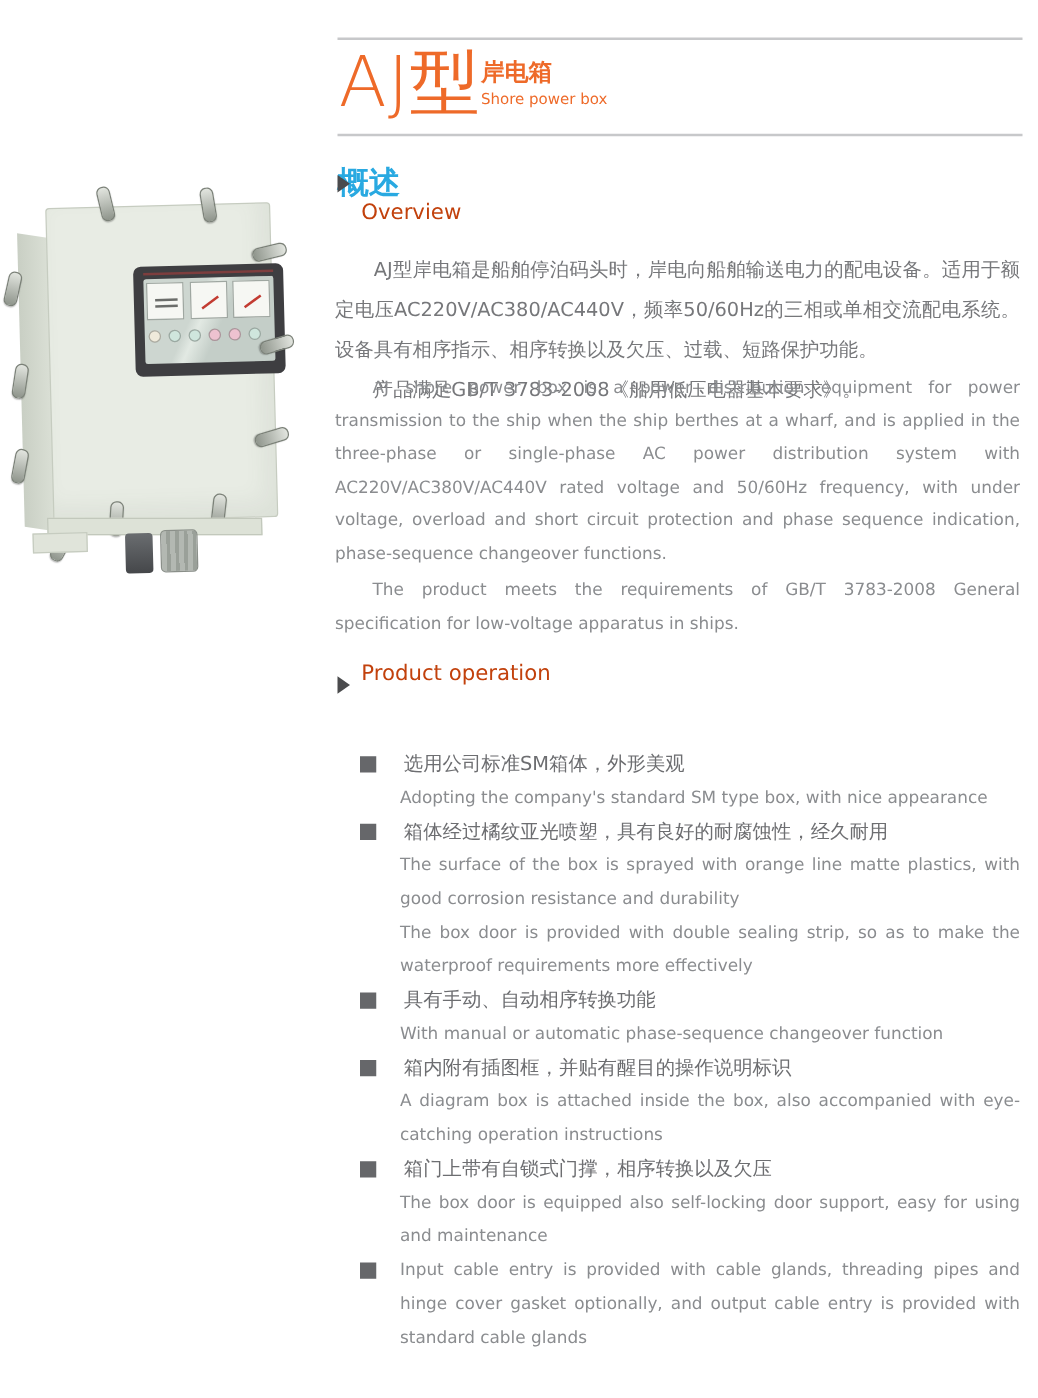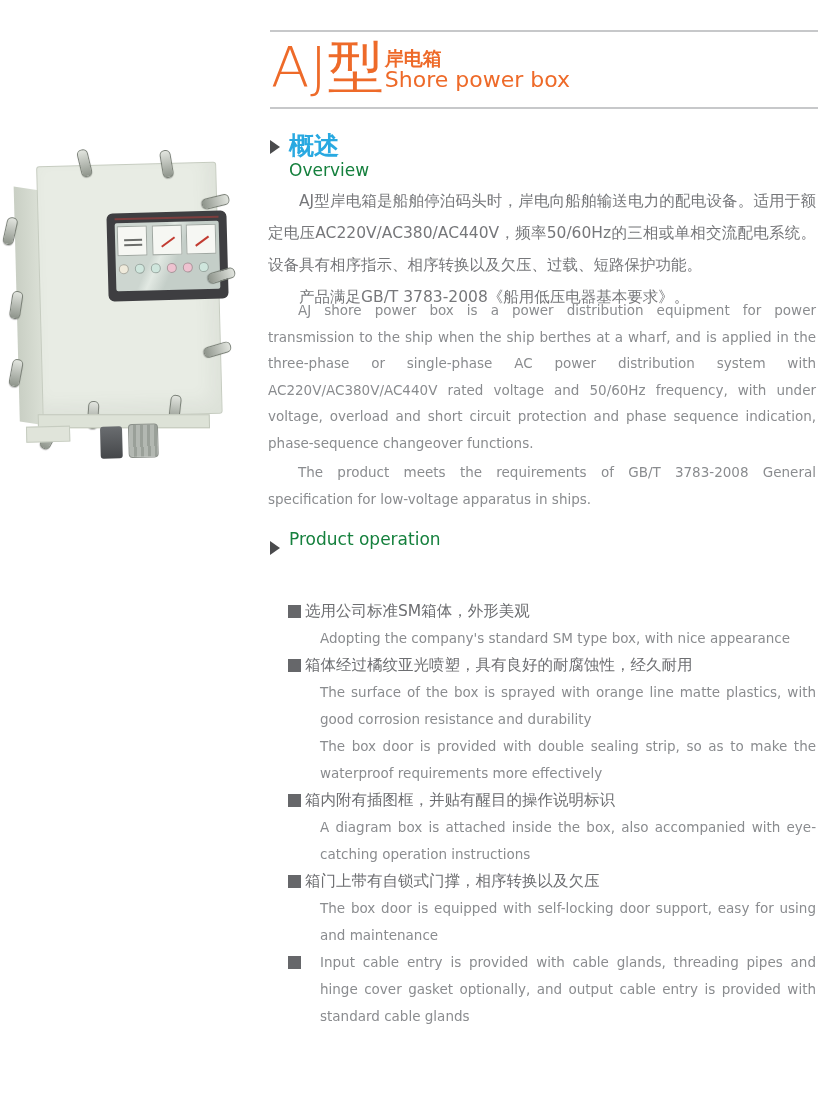--- a/index.html
+++ b/index.html
@@ -11,45 +11,45 @@
   .page { position:absolute; inset:0; background:#fff; }
 
   
   .rule { position:absolute; left:270px; width:548px; height:2px; background:#c7c8ca; }
   .rule-1 { top:30px; }
   .rule-2 { top:107px; }
   .title-row { position:absolute; left:271px; top:40px; display:flex; align-items:flex-start; color:#ee6a29; }
   .title-model { font-size:56px; line-height:54px; font-weight:200; letter-spacing:1px; }
   .title-sub { margin-left:0; padding-top:7px; }
   .title-cn { font-size:19px; font-weight:bold; line-height:22px; }
-  .title-en { font-size:22px; line-height:21px; }
+  .title-en { font-size:12px; line-height:21px; }
 
   
   .section-head { position:absolute; left:270px; }
   .tri { position:absolute; left:0; width:0; height:0;
          border-left:10px solid #4a4b4d; border-top:7px solid transparent; border-bottom:7px solid transparent; }
-  .head-cn { margin-left:19px; color:#29a9e1; font-weight:600; }
-  .head-en { margin-left:19px; color:#15803d; font-size:17px; line-height:20px; }
+  .head-cn { color:#29a9e1; font-weight:600; }
+  .head-en { margin-left:19px; color:#c2410c; font-size:17px; line-height:20px; }
   .head-overview { top:131px; }
   .head-overview .tri { top:9px; }
   .head-overview .head-cn { font-size:25px; line-height:29px; }
   .head-features { top:529px; }
   .head-features .tri { top:12px; }
   .head-features .head-cn { font-size:27px; line-height:33px; }
 
   
-  .overview-cn { position:absolute; left:268px; top:185px; width:548px; color:#76777a; }
+  .overview-cn { position:absolute; left:268px; top:200px; width:548px; color:#76777a; }
   .overview-cn p { font-size:15.5px; line-height:32px; text-align:justify; text-indent:2em; }
   .overview-en { position:absolute; left:268px; top:297px; width:548px; color:#8a8c8f; }
   .overview-en p { font-size:13.5px; line-height:26.5px; text-align:justify; text-indent:30px; }
   .overview-en p + p { margin-top:3px; }
 
   
   .features-list { position:absolute; left:288px; top:598px; width:528px; }
-  .feat-cn { position:relative; padding-left:17px; font-size:15.5px; line-height:27px; color:#6d6e71; }
+  .feat-cn { position:relative; padding-left:35px; font-size:15.5px; line-height:27px; color:#6d6e71; }
   .feat-cn .sq { position:absolute; left:0; top:7px; width:13px; height:13px; background:#66676a; }
   .feat-en { margin-left:32px; font-size:13.5px; line-height:27px; color:#8a8c8f; text-align:justify; }
 
   
   .product-photo { position:absolute; left:5px; top:148px; width:250px; height:330px; }
   .box { position:absolute; inset:0; transform:rotate(-1.5deg); }
   .box-side { position:absolute; left:12px; top:38px; width:28px; height:235px;
               background:linear-gradient(90deg,#c9cfc4,#dde2d8); transform:skewY(10deg); }
   .box-front { position:absolute; left:35px; top:16px; width:180px; height:252px;
                background:#e8ece4; border:1px solid #c6ccc0; border-radius:3px;
@@ -180,26 +180,30 @@
       <div class="feat-en">Adopting the company's standard SM type box, with nice appearance</div>
     </div>
     <div class="feat">
       <div class="feat-cn"><span class="sq"></span><span>箱体经过橘纹亚光喷塑，具有良好的耐腐蚀性，经久耐用</span></div>
       <div class="feat-en">The surface of the box is sprayed with orange line matte plastics, with good corrosion resistance and durability</div>
     </div>
     <div class="feat">
       <div class="feat-en">The box door is provided with double sealing strip, so as to make the waterproof requirements more effectively</div>
     </div>
     <div class="feat">
+      <div class="feat-cn"><span class="sq"></span><span>具有手动、自动相序转换功能</span></div>
+      <div class="feat-en">With manual or automatic phase-sequence changeover function</div>
+    </div>
+    <div class="feat">
       <div class="feat-cn"><span class="sq"></span><span>箱内附有插图框，并贴有醒目的操作说明标识</span></div>
       <div class="feat-en">A diagram box is attached inside the box, also accompanied with eye-catching operation instructions</div>
     </div>
     <div class="feat">
       <div class="feat-cn"><span class="sq"></span><span>箱门上带有自锁式门撑，相序转换以及欠压</span></div>
-      <div class="feat-en">The box door is equipped with self-locking door support, easy for using and maintenance</div>
+      <div class="feat-en">The box door is equipped also self-locking door support, easy for using and maintenance</div>
     </div>
     <div class="feat">
       <div class="feat-cn"><span class="sq"></span></div>
       <div class="feat-en">Input cable entry is provided with cable glands, threading pipes and hinge cover gasket optionally, and output cable entry is provided with standard cable glands</div>
     </div>
   </div>
 
 </div>
 
 </body></html>

